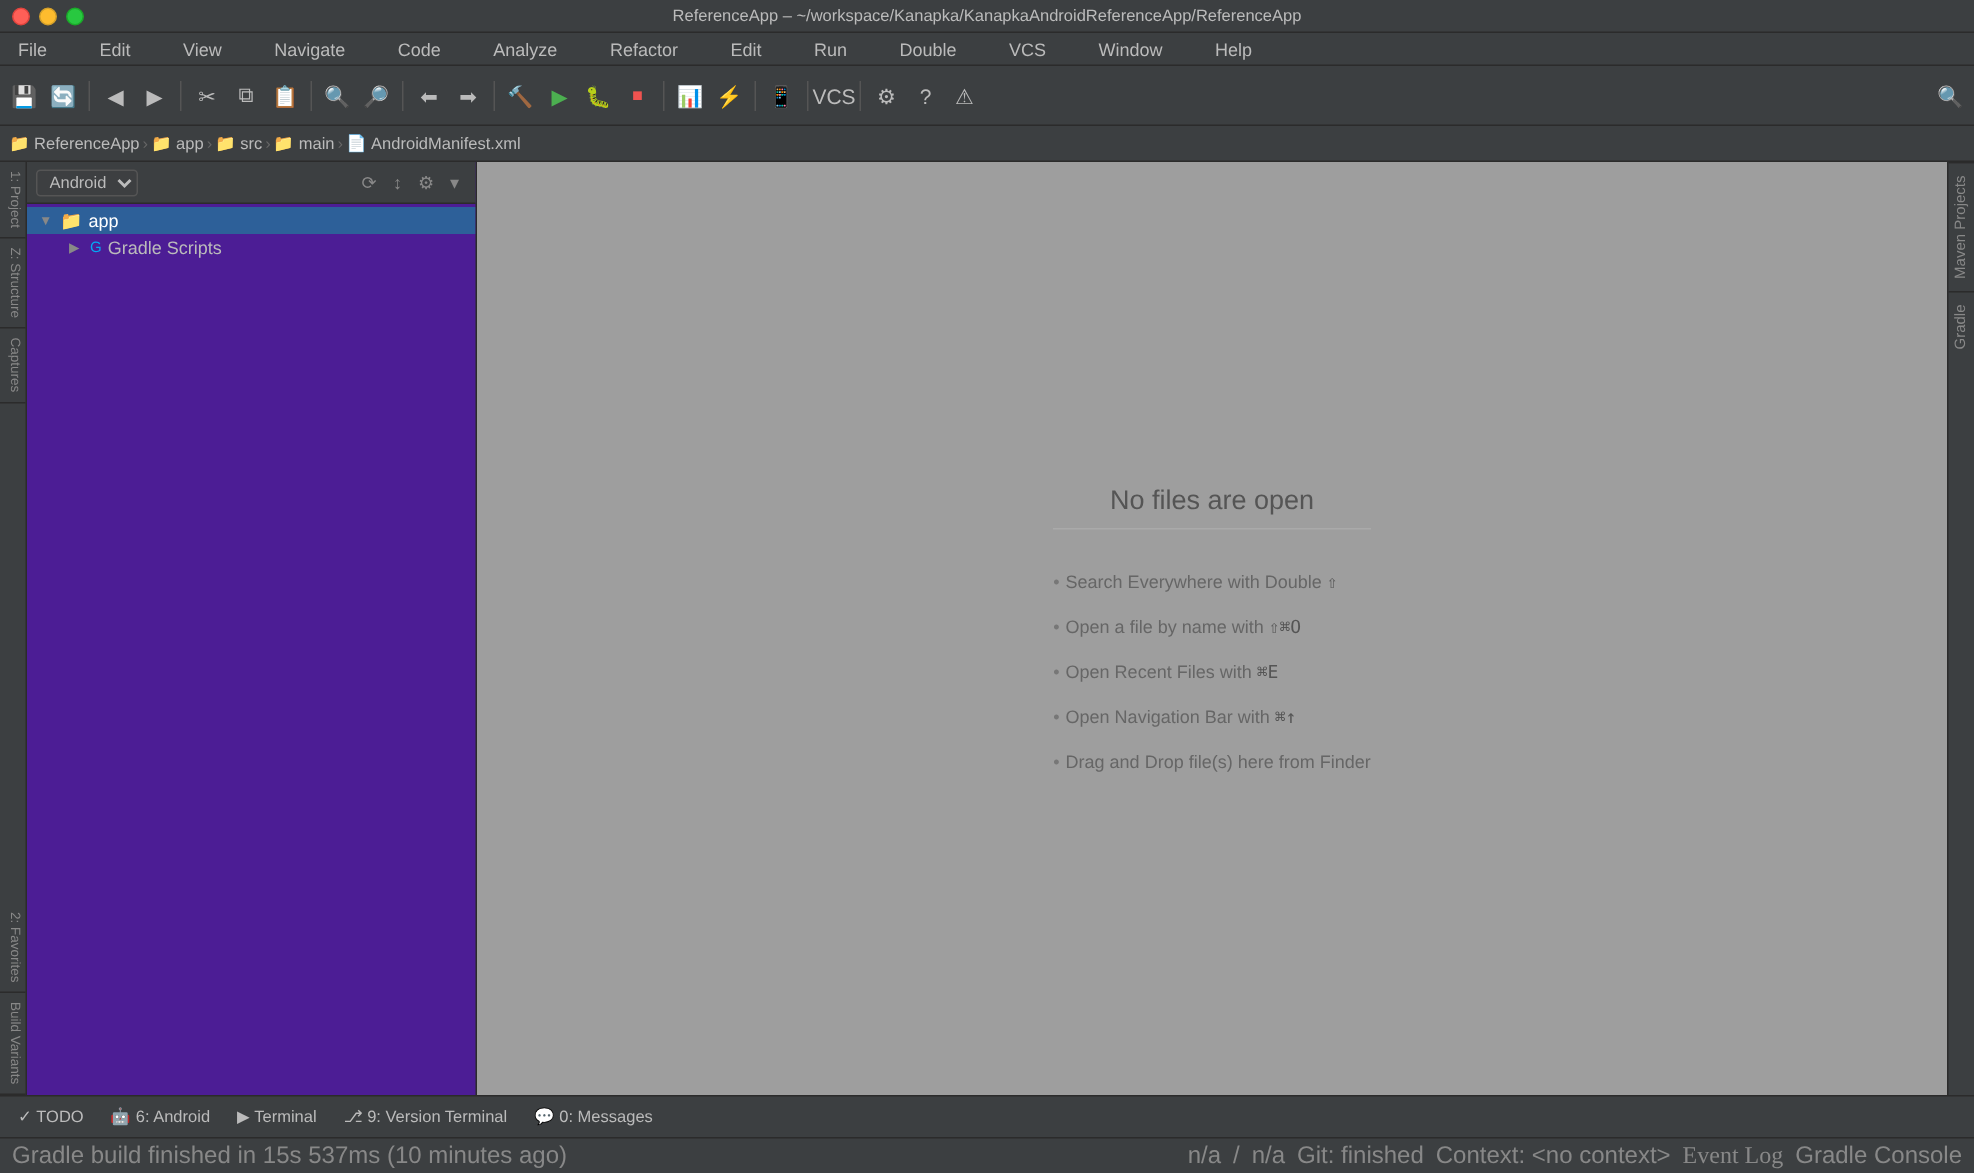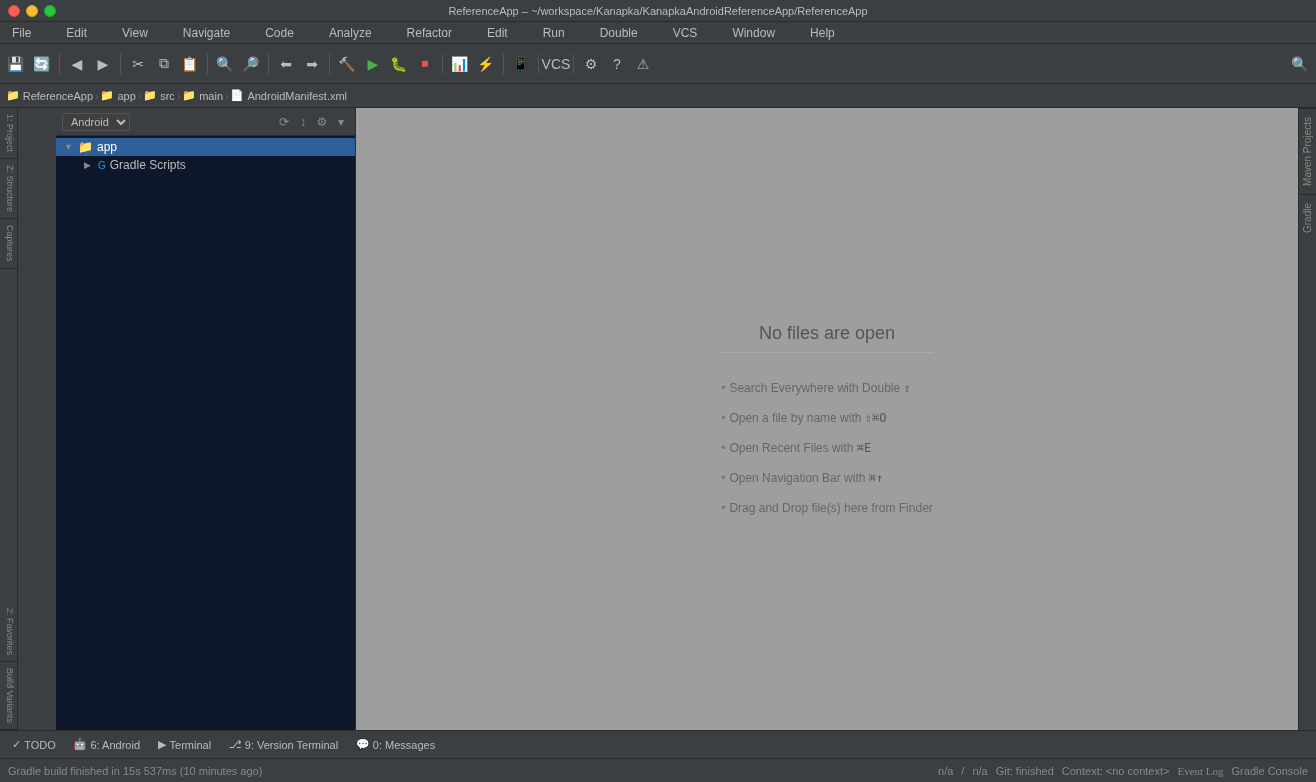--- a/index.html
+++ b/index.html
@@ -98,25 +98,24 @@
 
     
     .main-layout {
       display: flex;
       height: calc(782px - 22px - 22px - 40px - 24px - 28px - 24px);
     }
 
     
     .project-panel {
       width: 300px;
-      background: #0f172a;
+      background: #4c1d95;
       border-right: 1px solid #2b2b2b;
       display: flex;
       flex-direction: column;
-      margin-left: 38px;
     }
     .panel-header {
       height: 28px;
       background: #3c3f41;
       display: flex;
       align-items: center;
       justify-content: space-between;
       padding: 0 6px;
       border-bottom: 1px solid #2b2b2b;
     }
@@ -267,21 +266,21 @@
     .bottom-tab-icon { font-size: 11px; }
 
     
     .status-bar {
       height: 24px;
       background: #3c3f41;
       border-top: 1px solid #2b2b2b;
       display: flex;
       align-items: center;
       padding: 0 8px;
-      font-size: 11px;
+      font-size: 16px;
       color: #888;
       justify-content: space-between;
     }
     .status-left { display: flex; align-items: center; gap: 4px; }
     .status-right { display: flex; align-items: center; gap: 8px; }
 
     
     ::-webkit-scrollbar { width: 6px; height: 6px; }
     ::-webkit-scrollbar-track { background: #3c3f41; }
     ::-webkit-scrollbar-thumb { background: #555; border-radius: 3px; }

